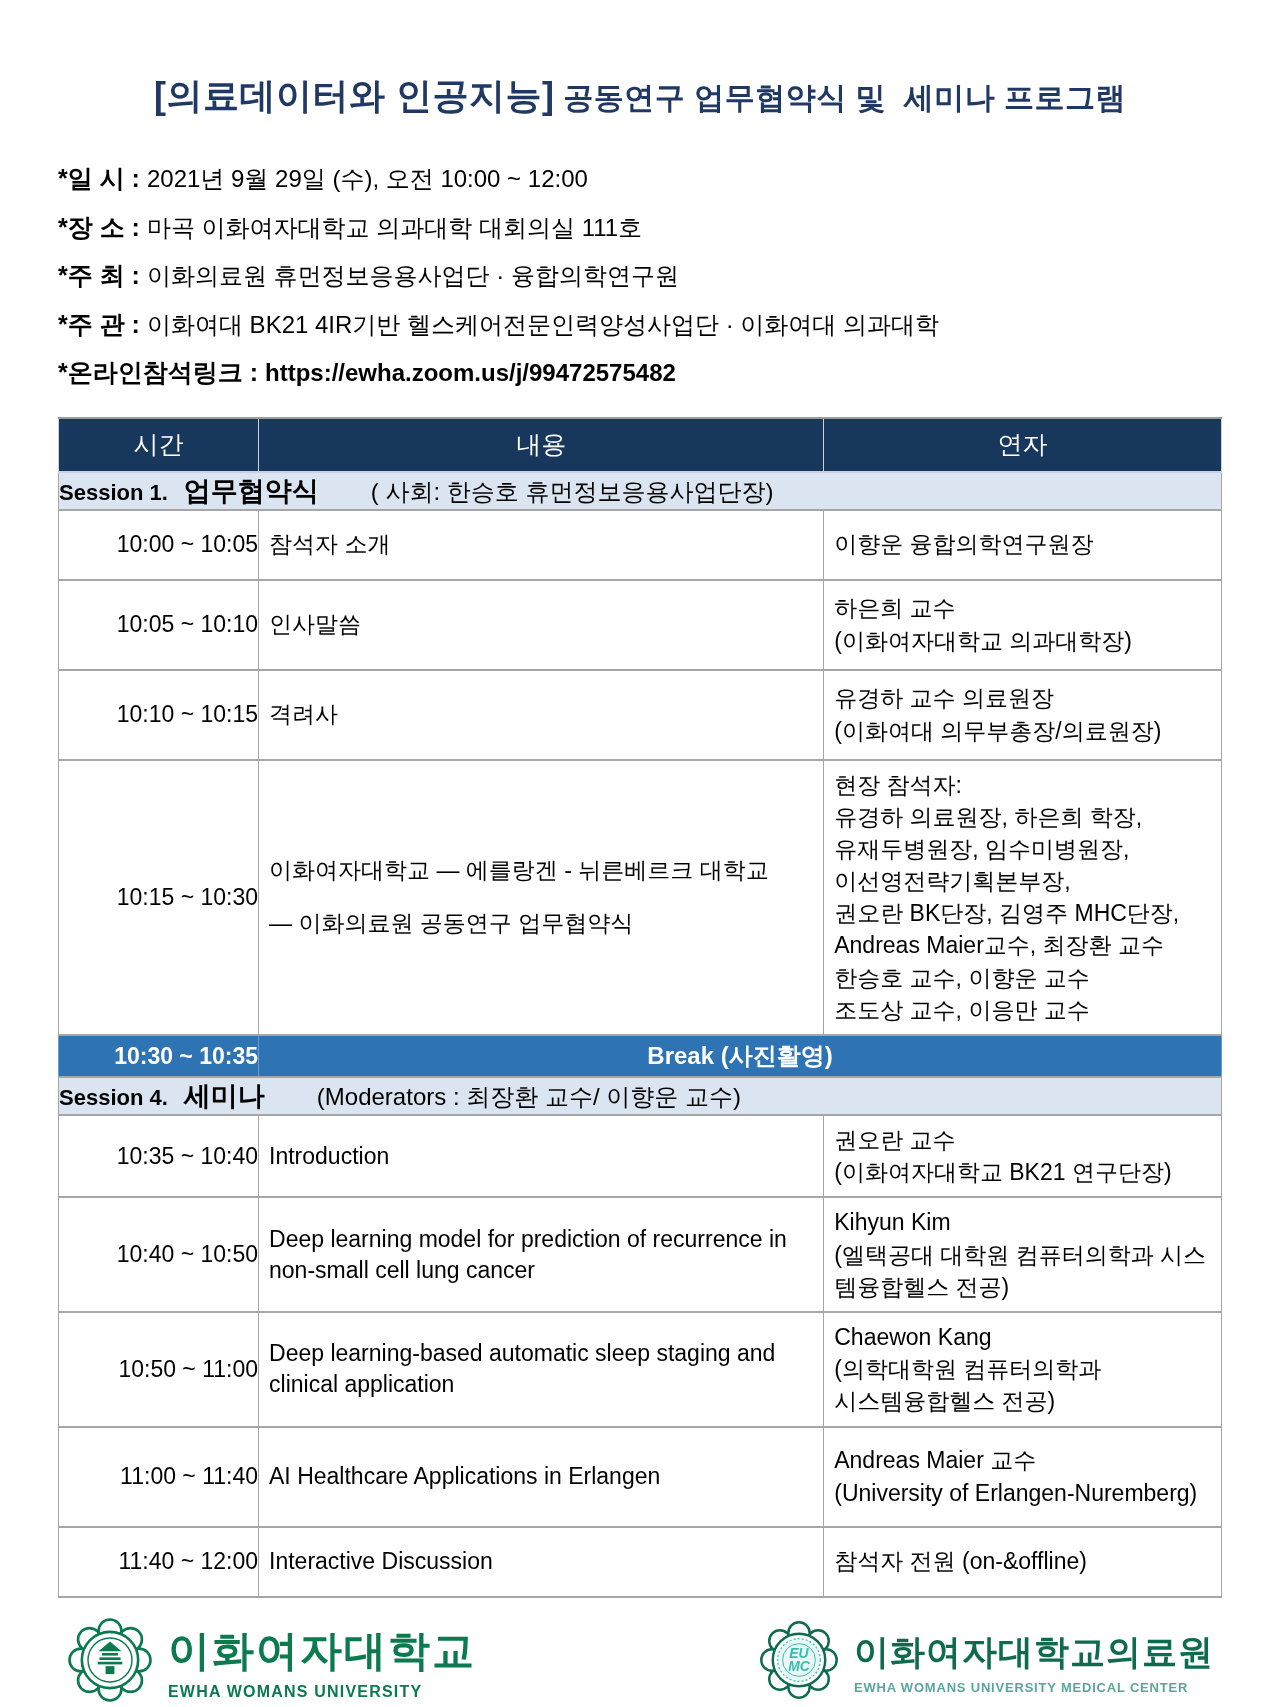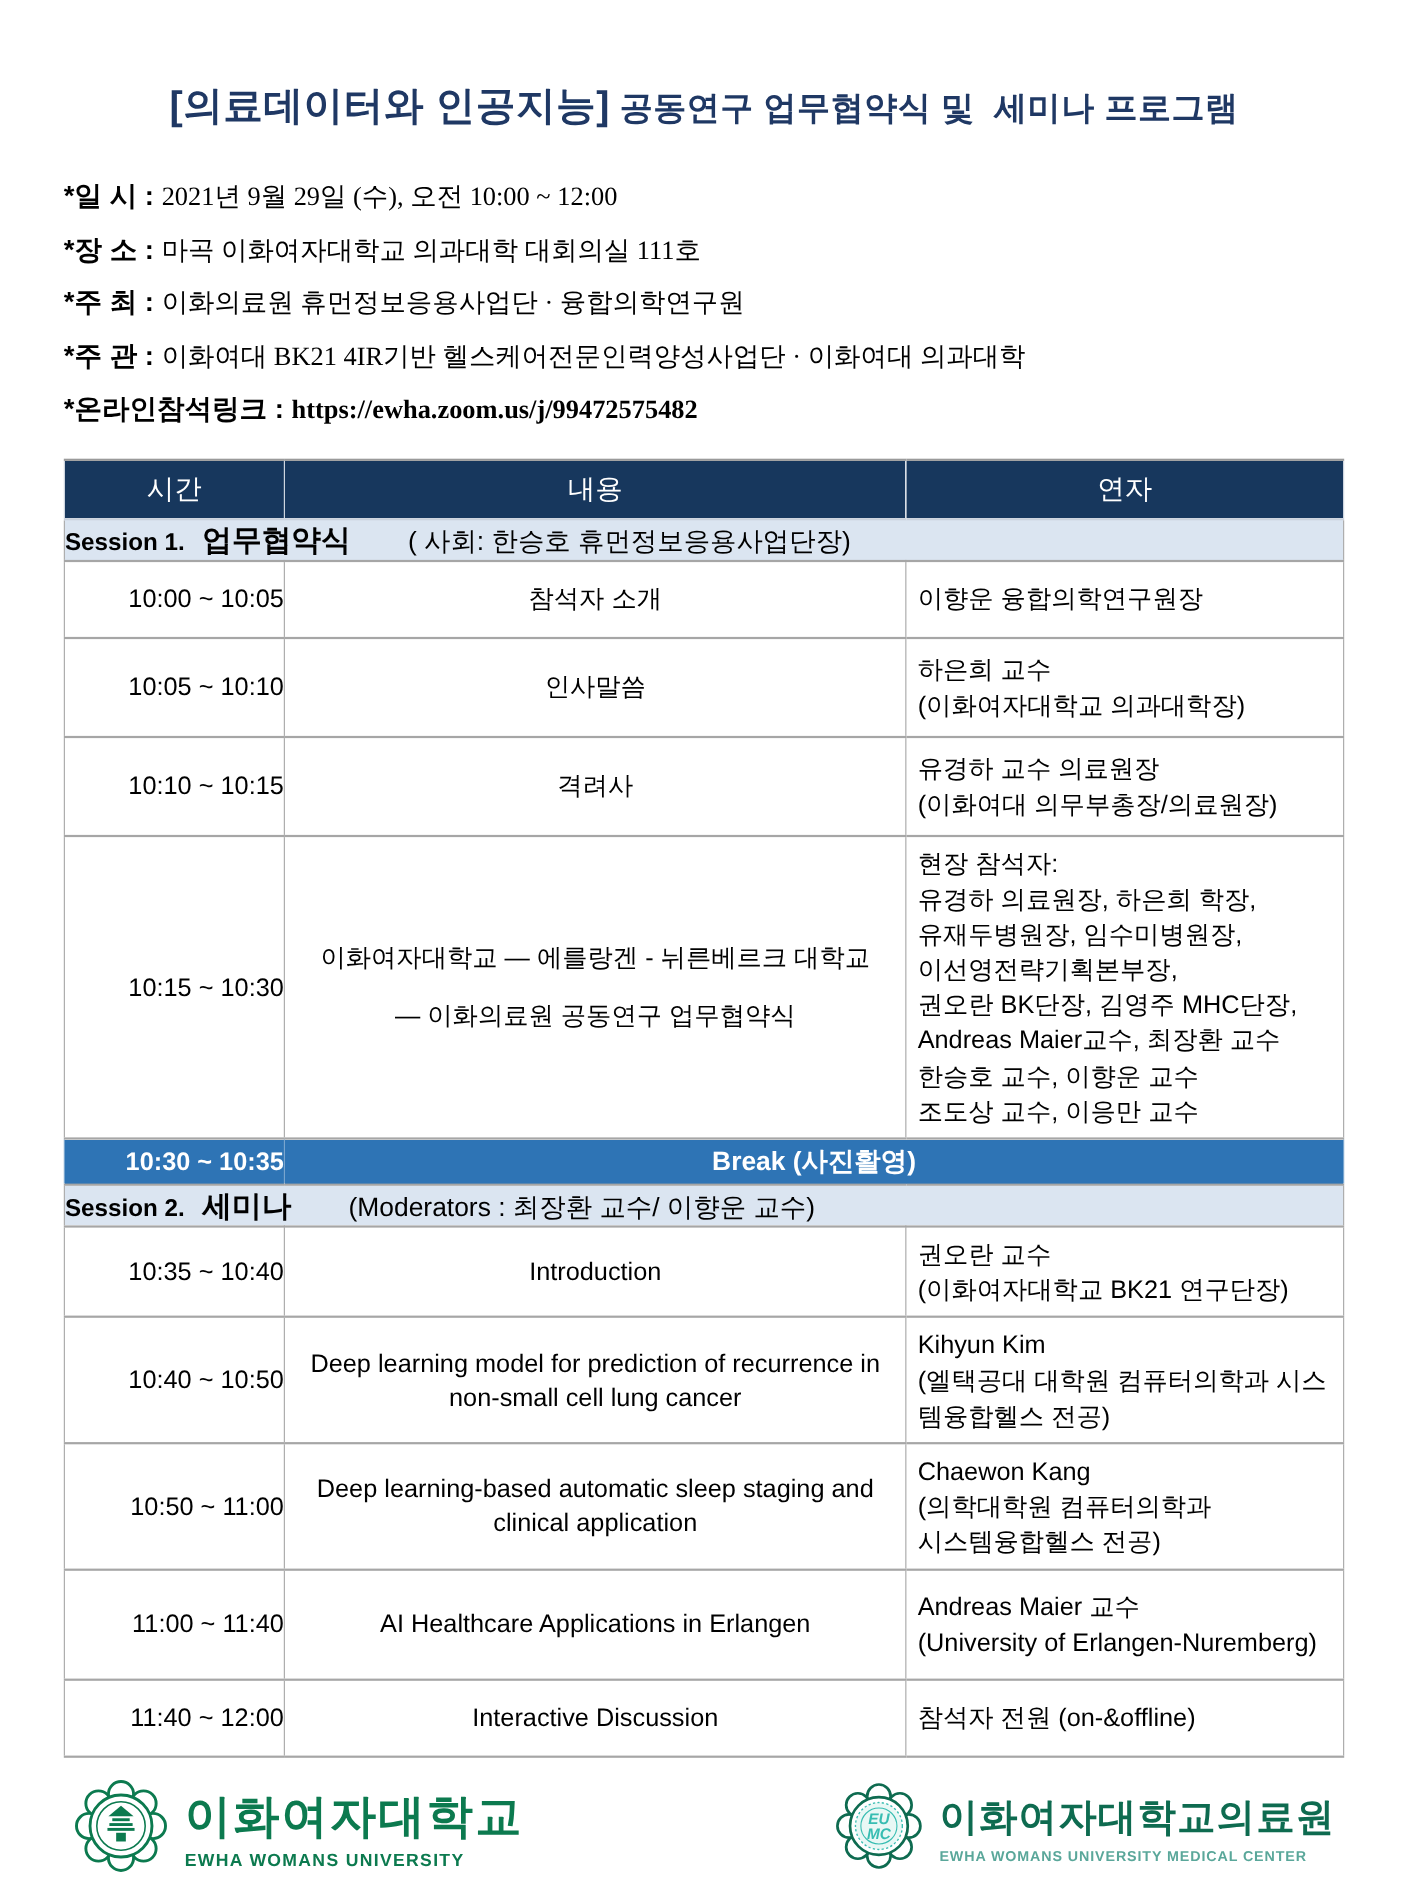--- a/index.html
+++ b/index.html
@@ -15,21 +15,21 @@
     margin-top: 22px; text-align: center; font-weight: bold;
     color: var(--title-navy, #1f3864); white-space: pre-wrap;
   }
   .title .bracket { font-size: 36px; letter-spacing: 0.5px; }
   .title .rest   { font-size: 30px; letter-spacing: 0.5px; }
 
   
   .info { margin-top: 44px; }
   .info-line { font-size: 24px; margin-bottom: 21px; line-height: 1.1; }
   .info-label { font-weight: bold; font-size: 25px; }
-  .info-value { margin-left: 7px; font-family: Liberation Serif, serif; }
+  .info-value { margin-left: 7px; }
   .info-line.link-line .info-value { font-weight: bold; }
 
   
   .table-wrap { margin-top: 30px; }
   table { width: 100%; border-collapse: collapse; table-layout: fixed; }
   col.c1 { width: 17.2%; } col.c2 { width: 48.6%; } col.c3 { width: 34.2%; }
   th, td {
     border: 1px solid var(--border-gray, #a6a6a6);
     border-top-width: 2px; border-bottom-width: 2px;
     vertical-align: middle; overflow: hidden;
@@ -38,21 +38,21 @@
     background: var(--header-bg, #17375d); color: #fff;
     font-size: 25px; font-weight: normal; height: 54px;
     border-color: #c9d1dc; border-top-color: #9a9a9a;
   }
   .session-row td { background: var(--session-bg, #dbe5f1); height: 30px; text-align: left; margin-left: 38px; }
   .session-prefix { font-weight: bold; font-size: 22px; }
   .session-name { font-weight: bold; font-size: 27px; margin: 0 52px 0 16px; }
   .session-mod { font-size: 24px; }
 
   .time-cell { text-align: right; font-size: 23px; }
-  .content-cell { text-align: center; font-size: 23px; white-space: pre-line; padding: 8px 10px; line-height: 1.35; }
+  .content-cell { text-align: left; font-size: 23px; white-space: pre-line; padding: 8px 10px; line-height: 1.35; }
   .speaker-cell { text-align: left; font-size: 23px; white-space: pre-line; padding: 8px 4px 8px 10px; line-height: 1.4; }
 
   tr.h70 td { height: 70px; }
   tr.h90 td { height: 90px; }
   tr.h100 td { height: 100px; }
   tr.h108 td { height: 108px; }
   tr.hbig td { height: 240px; margin-top: 16px; }
   tr.hbig .content-cell { line-height: 2.3; }
 
   .break-row td {
@@ -147,21 +147,21 @@
 조도상 교수, 이응만 교수</td>
       </tr>
 
       <tr class="break-row">
         <td class="time-cell">10:30 ~ 10:35</td>
         <td colspan="2" class="break-cell">Break (사진활영)</td>
       </tr>
 
       <tr class="session-row">
         <td colspan="3">
-          <span class="session-prefix">Session 2.</span><span class="session-name">세미나</span><span class="session-mod">(Moderators : 최장환 교수/ 이향운 교수)</span>
+          <span class="session-prefix">Session 4.</span><span class="session-name">세미나</span><span class="session-mod">(Moderators : 최장환 교수/ 이향운 교수)</span>
         </td>
       </tr>
 
       <tr class="h70">
         <td class="time-cell">10:35 ~ 10:40</td>
         <td class="content-cell">Introduction</td>
         <td class="speaker-cell">권오란 교수
 (이화여자대학교 BK21 연구단장)</td>
       </tr>
       <tr class="h100">

